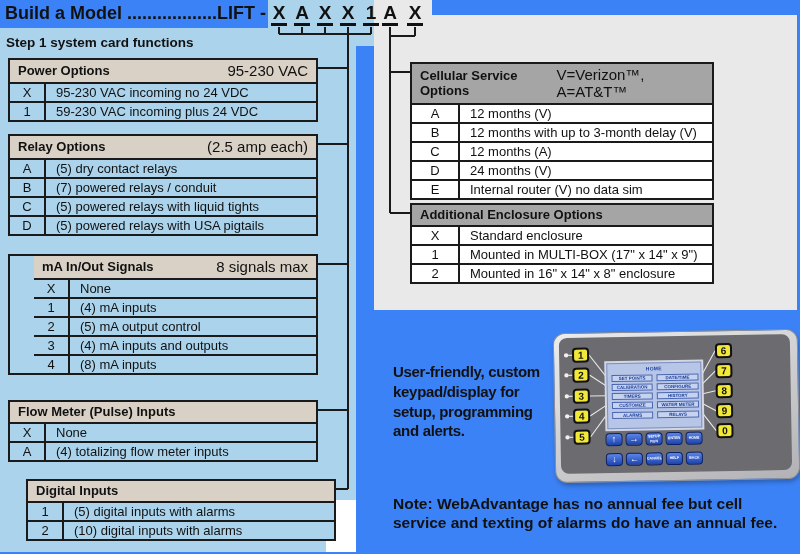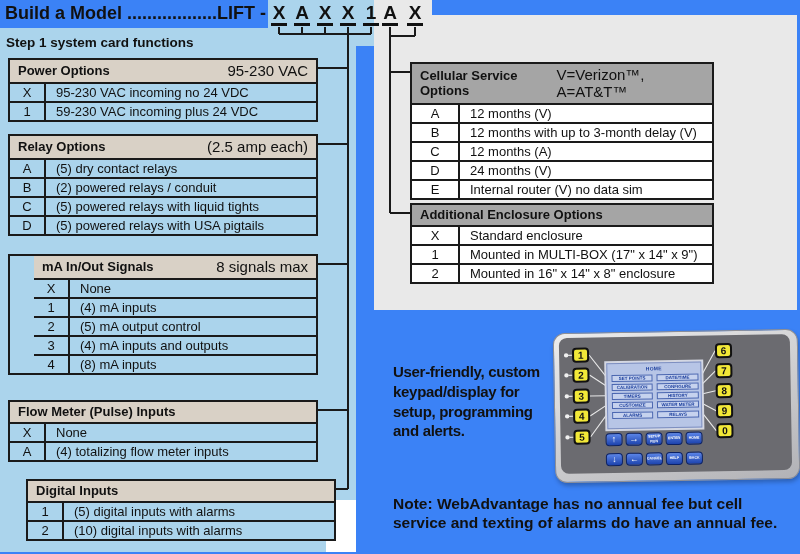--- a/index.html
+++ b/index.html
@@ -135,21 +135,21 @@
     <div class="opt-head">
       <span>Relay Options</span>
       <span class="note">(2.5 amp each)</span>
     </div>
     <div class="opt-row">
       <span class="opt-key">A</span>
       <span class="opt-desc">(5) dry contact relays</span>
     </div>
     <div class="opt-row">
       <span class="opt-key">B</span>
-      <span class="opt-desc">(2) powered relays / conduit</span>
+      <span class="opt-desc">(7) powered relays / conduit</span>
     </div>
     <div class="opt-row">
       <span class="opt-key">C</span>
       <span class="opt-desc">(5) powered relays with liquid tights</span>
     </div>
     <div class="opt-row">
       <span class="opt-key">D</span>
       <span class="opt-desc">(5) powered relays with USA pigtails</span>
     </div>
   </div>

